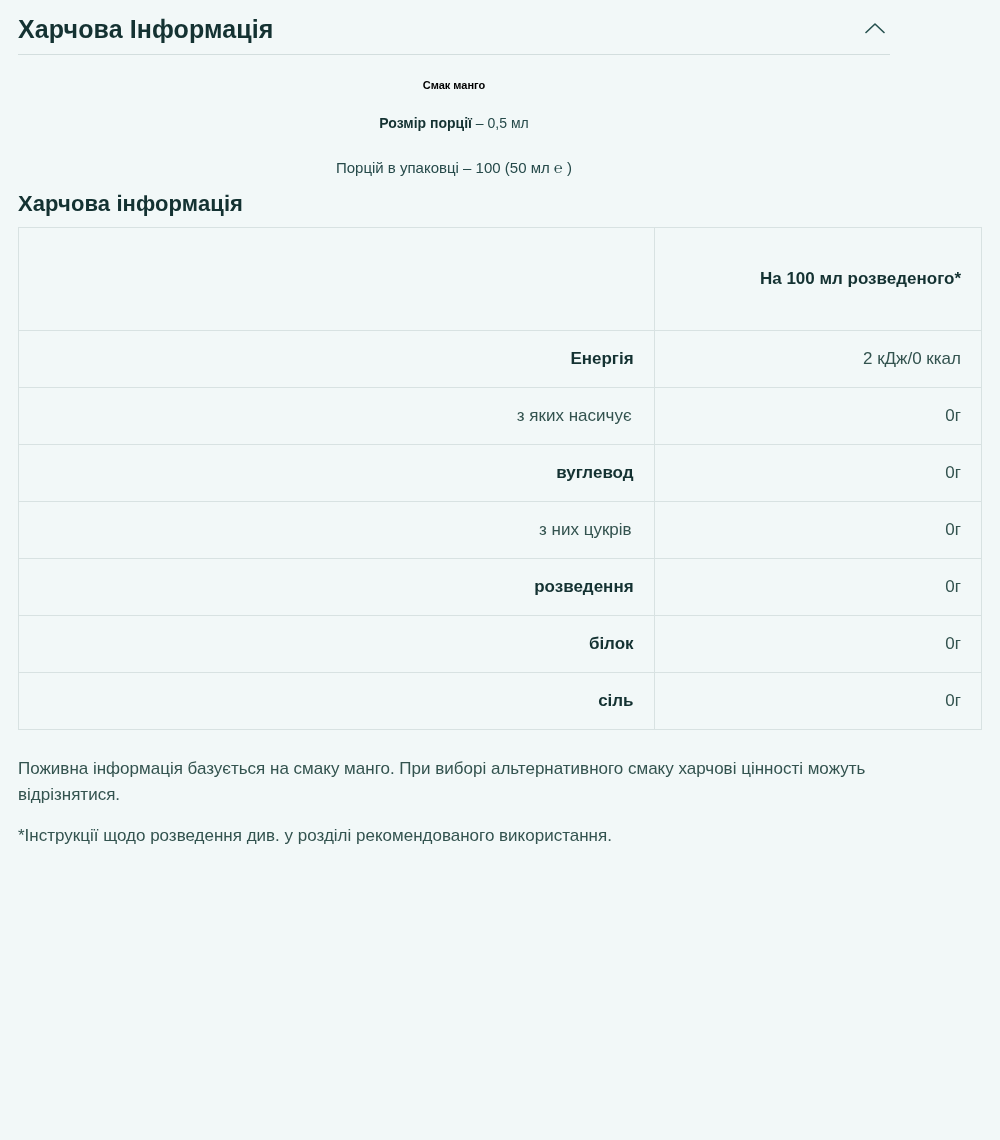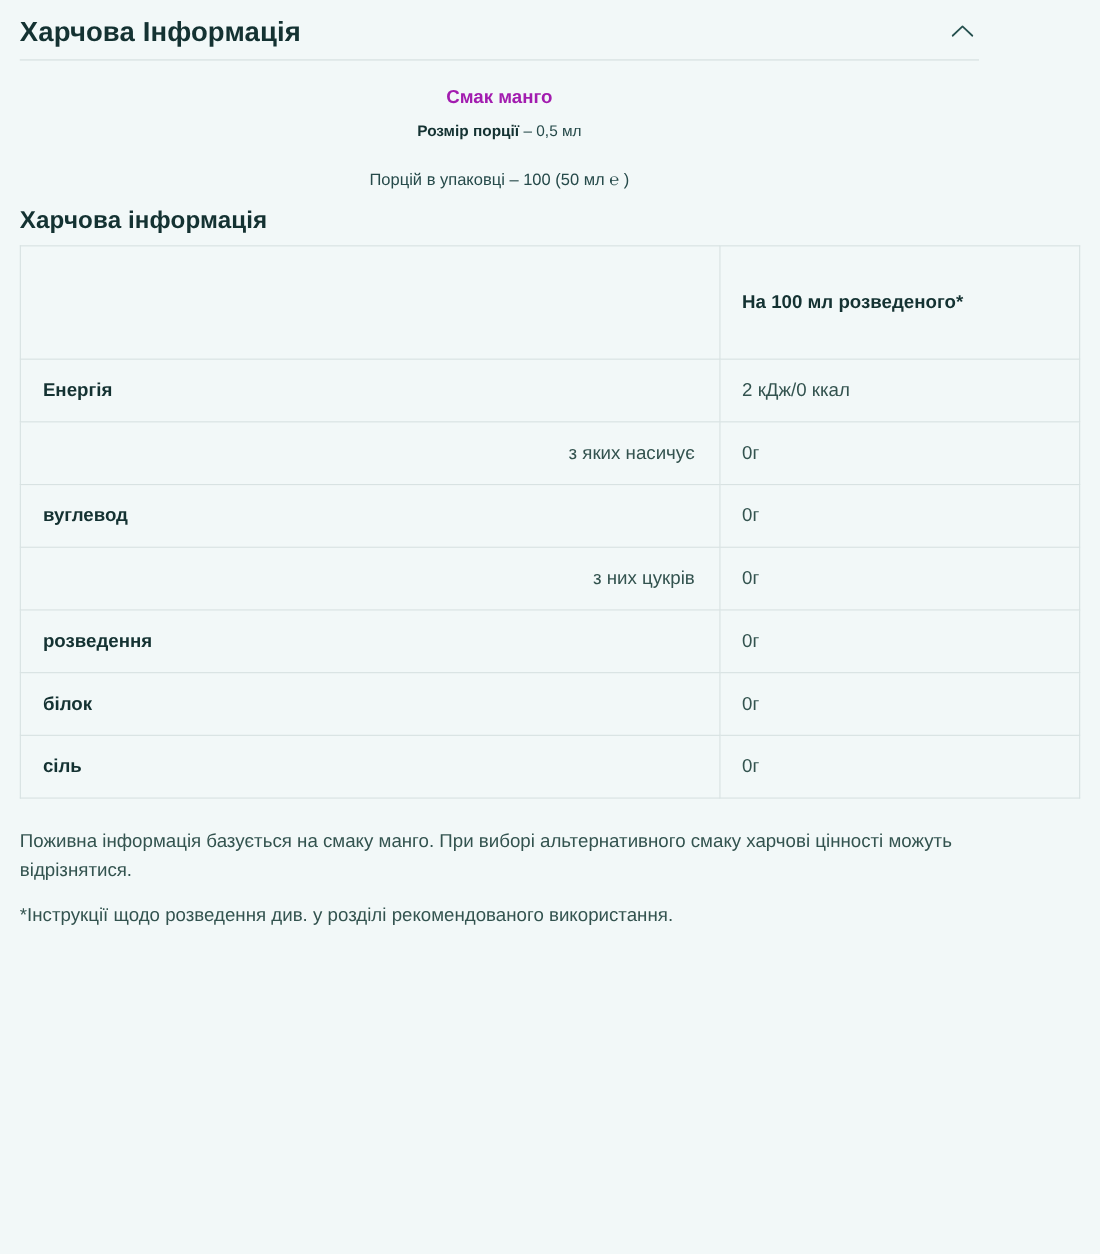--- a/index.html
+++ b/index.html
@@ -48,24 +48,24 @@
   }
   .chev {
     display: block;
   }
   
   .intro {
     text-align: center;
     padding-top: 24px;
   }
   .intro .flavour {
-    font-size: 17px;
-    font-weight: bold;
-    color: #a21caf;
-    margin-bottom: 12px;
+    font-size: 11px;
+    font-weight: bold;
+    color: #000000;
+    margin-bottom: 24px;
   }
   .intro .serving {
     font-size: 14px;
     color: #264a4a;
     margin-bottom: 28px;
   }
   .intro .serving b {
     font-weight: bold;
     color: #143232;
   }
@@ -94,21 +94,21 @@
     background: #f2f8f8;
     font-size: 17px;
   }
   table.nutrition col.c1 { width: 66%; }
   table.nutrition col.c2 { width: 34%; }
   table.nutrition th,
   table.nutrition td {
     border: 1px solid #d8e2e2;
     padding: 18px 20px;
     vertical-align: middle;
-    text-align: left;
+    text-align: right;
   }
   table.nutrition thead th {
     height: 66px;
     font-weight: bold;
     color: #143232;
     line-height: 1.35;
     vertical-align: middle;
   }
   table.nutrition thead th.blank {
     border-right: 1px solid #d8e2e2;

